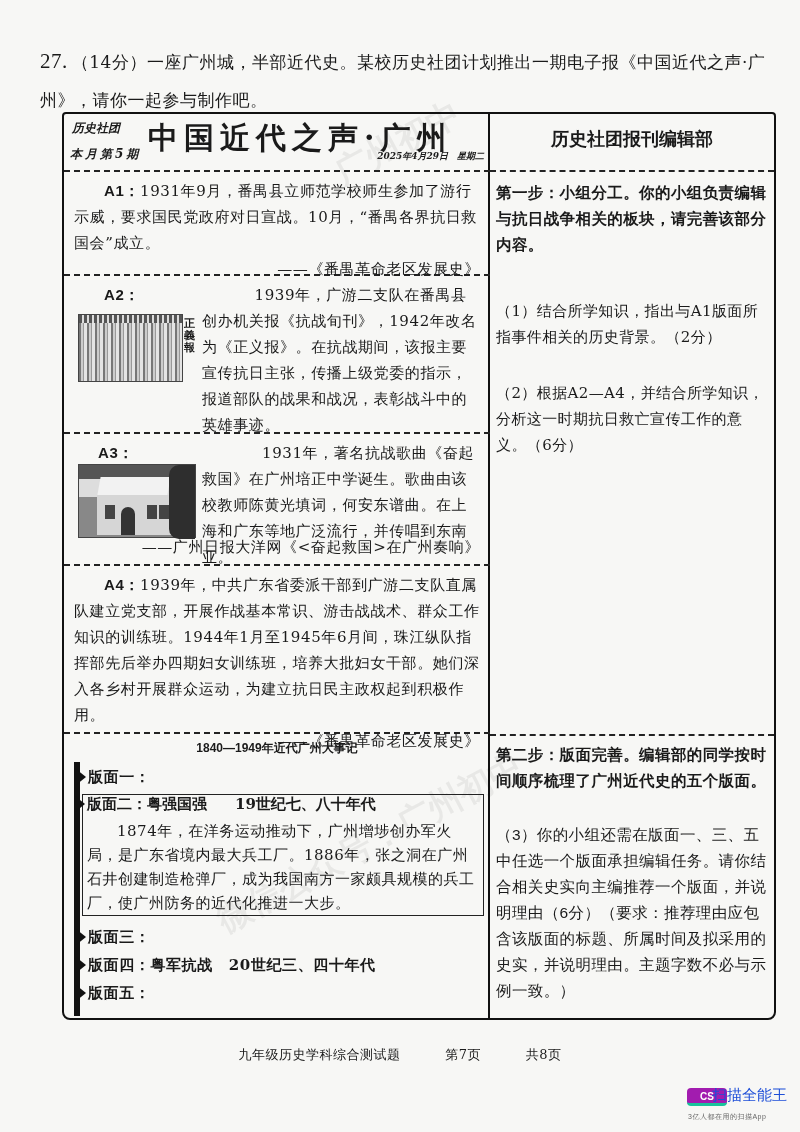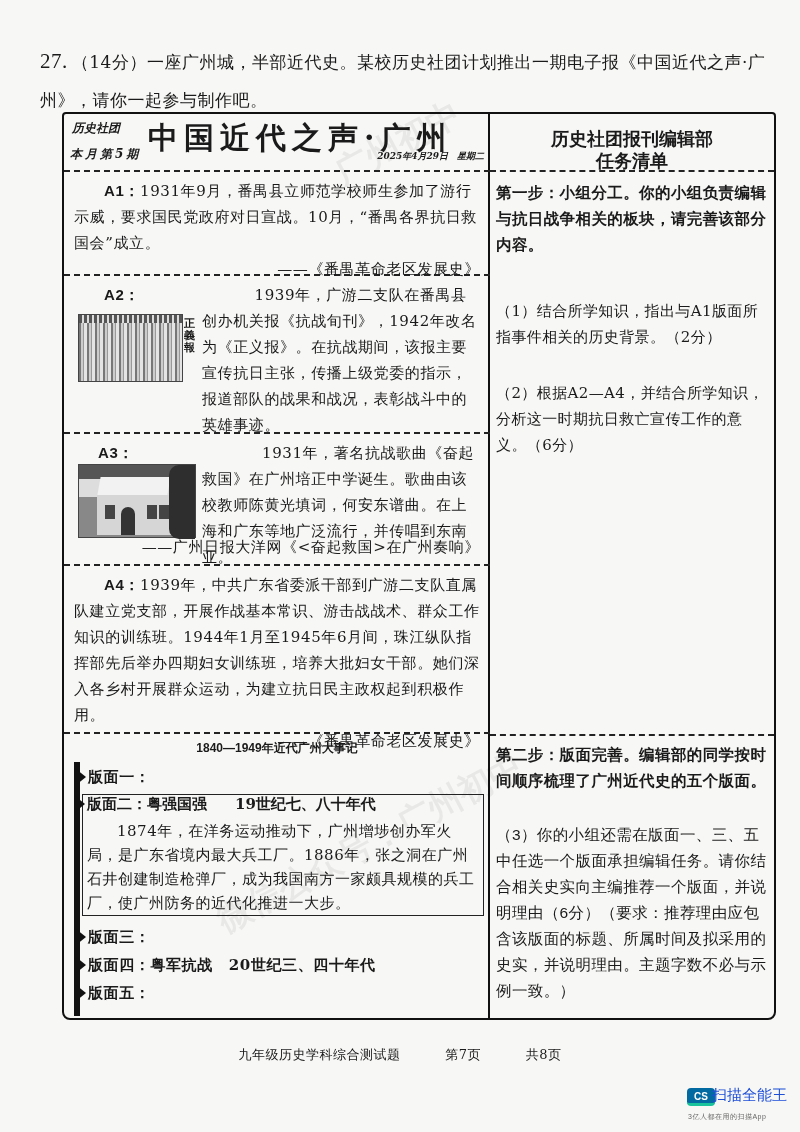--- a/index.html
+++ b/index.html
@@ -71,21 +71,21 @@
   .step1 { top: 66px; }
   .q1 { top: 184px; }
   .q2 { top: 266px; }
   .step2-wrap { position: absolute; left: 0; top: 620px; width: 100%; height: 286px; border-top: 2px dashed #222; }
   .step2 { top: 6px; }
   .q3 { top: 86px; }
 
   .footer { position: absolute; left: 0; top: 1046px; width: 800px; text-align: center; font-size: 13px; letter-spacing: 0.5px; }
   .footer span { margin: 0 20px; }
 
-  .cs-logo { position: absolute; left: 687px; top: 1088px; width: 28px; height: 18px; border-radius: 4px; background: #0369a1; color: #fff; font-family: "Liberation Sans", sans-serif; font-weight: bold; font-size: 10px; line-height: 18px; text-align: center; border-bottom: 3px solid #19c39b; }
+  .cs-logo { position: absolute; left: 687px; top: 1088px; width: 40px; height: 18px; border-radius: 4px; background: #a21caf; color: #fff; font-family: "Liberation Sans", sans-serif; font-weight: bold; font-size: 10px; line-height: 18px; text-align: center; border-bottom: 3px solid #19c39b; }
   .cs-name { position: absolute; left: 712px; top: 1086px; font-family: "Liberation Sans", sans-serif; font-size: 15px; color: #1d4ed8; }
   .cs-slogan { position: absolute; left: 688px; top: 1112px; font-family: "Liberation Sans", sans-serif; font-size: 7px; color: #666; letter-spacing: 0.5px; }
 
   .watermark { position: absolute; font-size: 34px; color: rgba(0,0,0,0.06); font-weight: bold; transform: rotate(-28deg); pointer-events: none; white-space: nowrap; }
 </style>
 </head>
 <body>
 
 <div class="watermark" style="left:330px;top:120px;">广州初中</div>
 <div class="watermark" style="left:200px;top:820px;">微信公众号：广州初中</div>
@@ -158,21 +158,20 @@
       </div>
       <div class="tl-item" style="top:250px;">
         <span class="arrow"></span><span>版面五：</span>
       </div>
     </div>
   </div>
 
   <div class="right-col">
     <div class="task-head">
       <div>历史社团报刊编辑部</div>
-      <div>任务清单</div>
     </div>
     <div class="task-body bold step1">第一步：小组分工。你的小组负责编辑与抗日战争相关的板块，请完善该部分内容。</div>
     <div class="task-body q1">（1）结合所学知识，指出与A1版面所指事件相关的历史背景。（2分）</div>
     <div class="task-body q2">（2）根据A2—A4，并结合所学知识，分析这一时期抗日救亡宣传工作的意义。（6分）</div>
 
     <div class="step2-wrap">
       <div class="task-body bold step2">第二步：版面完善。编辑部的同学按时间顺序梳理了广州近代史的五个版面。</div>
       <div class="task-body bold q3" style="font-weight:normal;">（3）你的小组还需在版面一、三、五中任选一个版面承担编辑任务。请你结合相关史实向主编推荐一个版面，并说明理由（6分）（要求：推荐理由应包含该版面的标题、所属时间及拟采用的史实，并说明理由。主题字数不必与示例一致。）</div>
     </div>
   </div>

